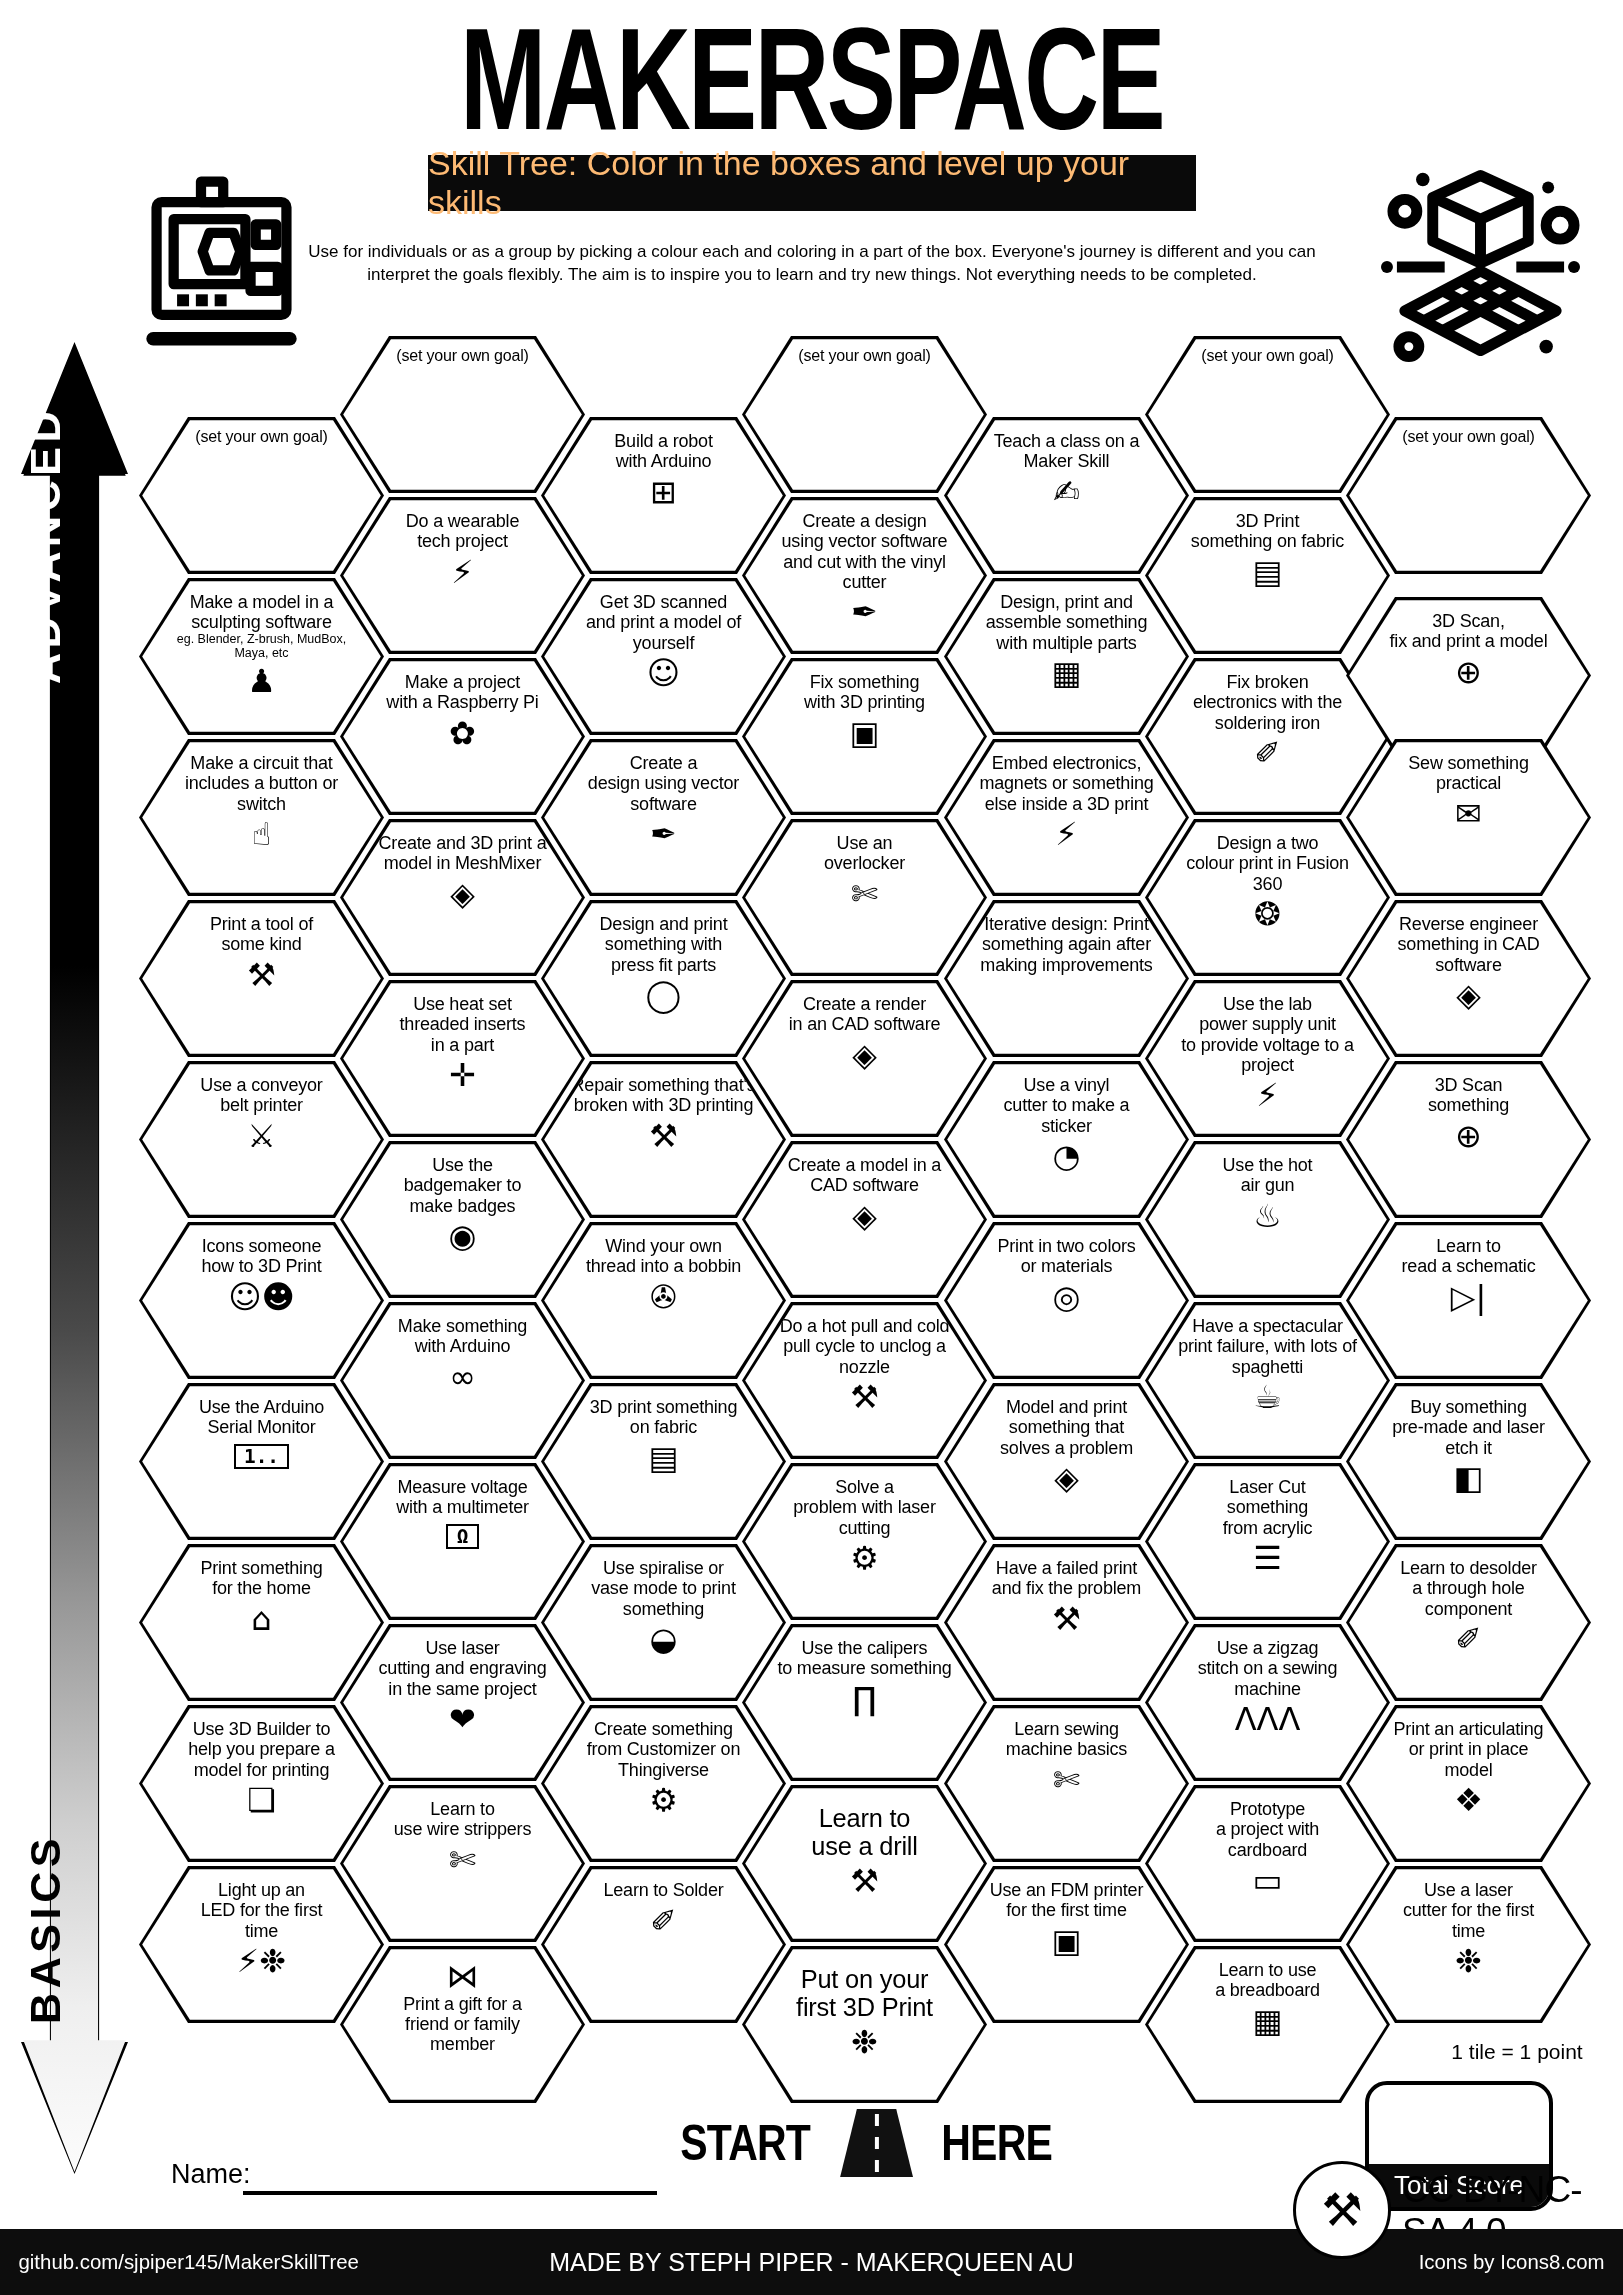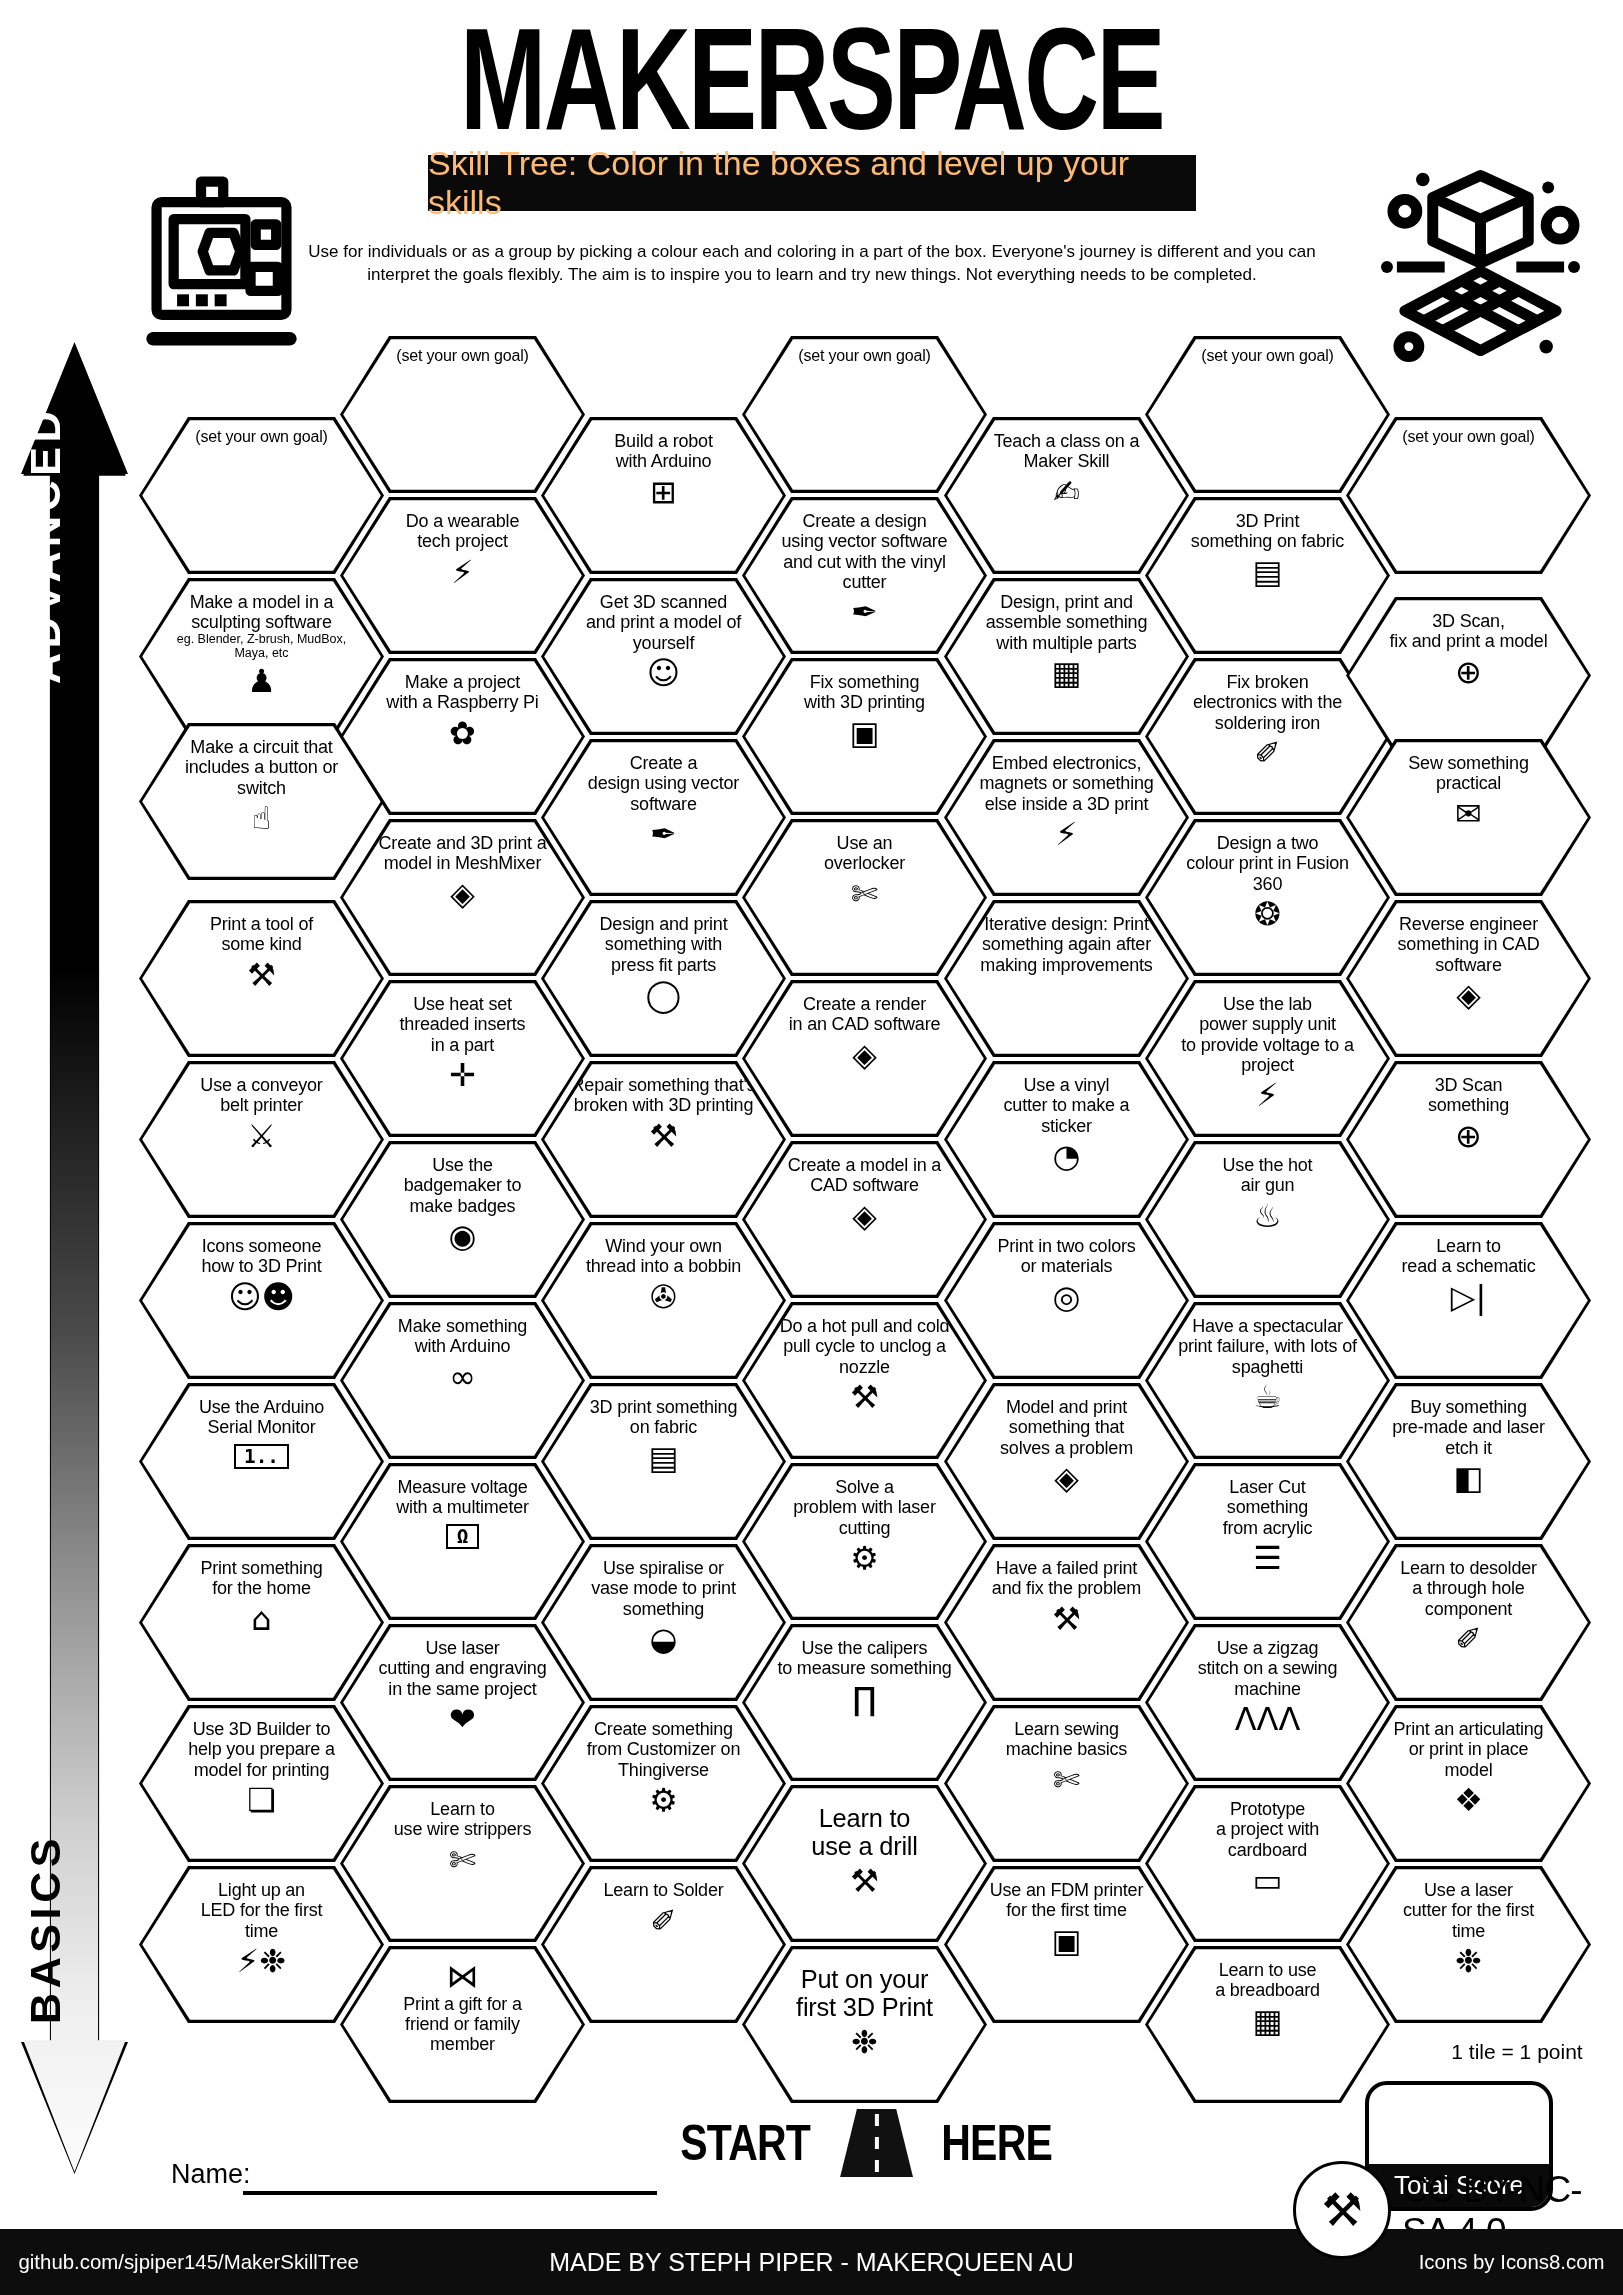--- a/index.html
+++ b/index.html
@@ -157,21 +157,21 @@
       <div class="hex" style="left: 139px; top: 578px;">
         <div class="hex-border"></div>
         <div class="hex-inner">
           <div class="hex-label">Make a model in a
 sculpting software</div>
           <div class="hex-sub">eg. Blender, Z-brush, MudBox,
 Maya, etc</div>
           <div class="hex-icon">♟</div>
         </div>
       </div>
-      <div class="hex" style="left: 139px; top: 723px;">
+      <div class="hex" style="left: 139px; top: 739px;">
         <div class="hex-border"></div>
         <div class="hex-inner">
           <div class="hex-label">Make a circuit that
 includes a button or
 switch</div>
           <div class="hex-icon">☝</div>
         </div>
       </div>
       <div class="hex" style="left: 139px; top: 900px;">
         <div class="hex-border"></div>

